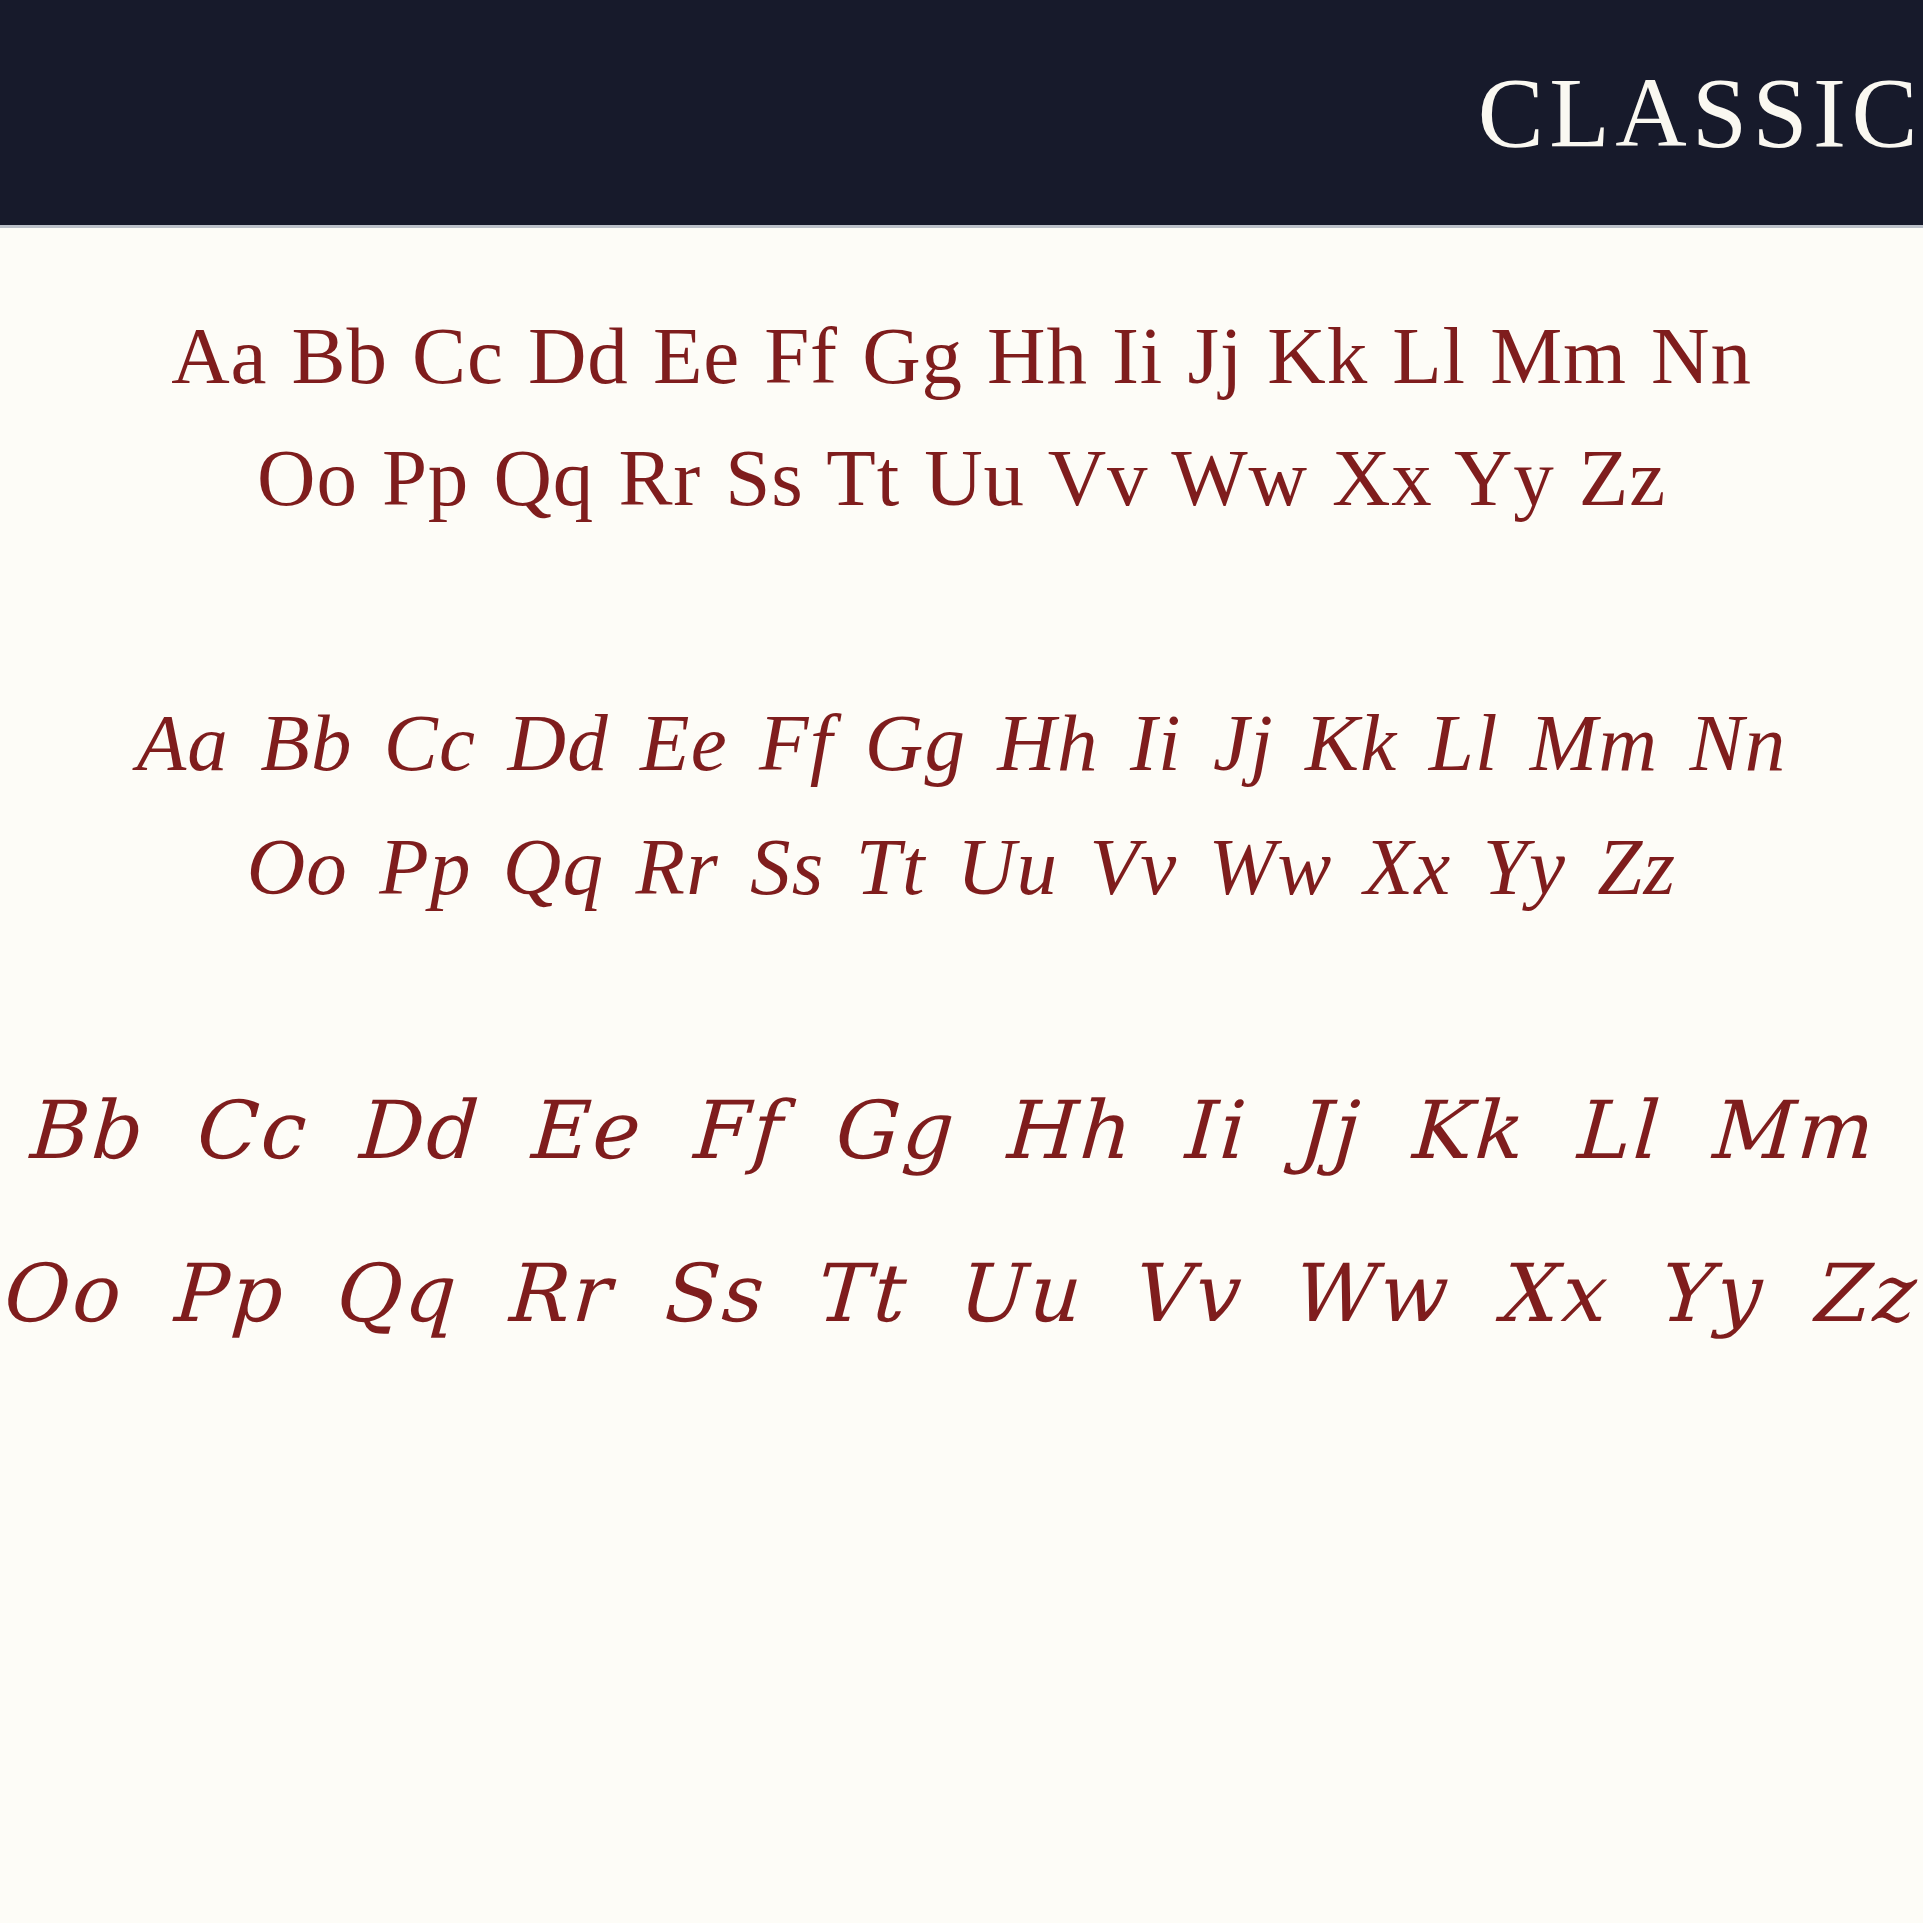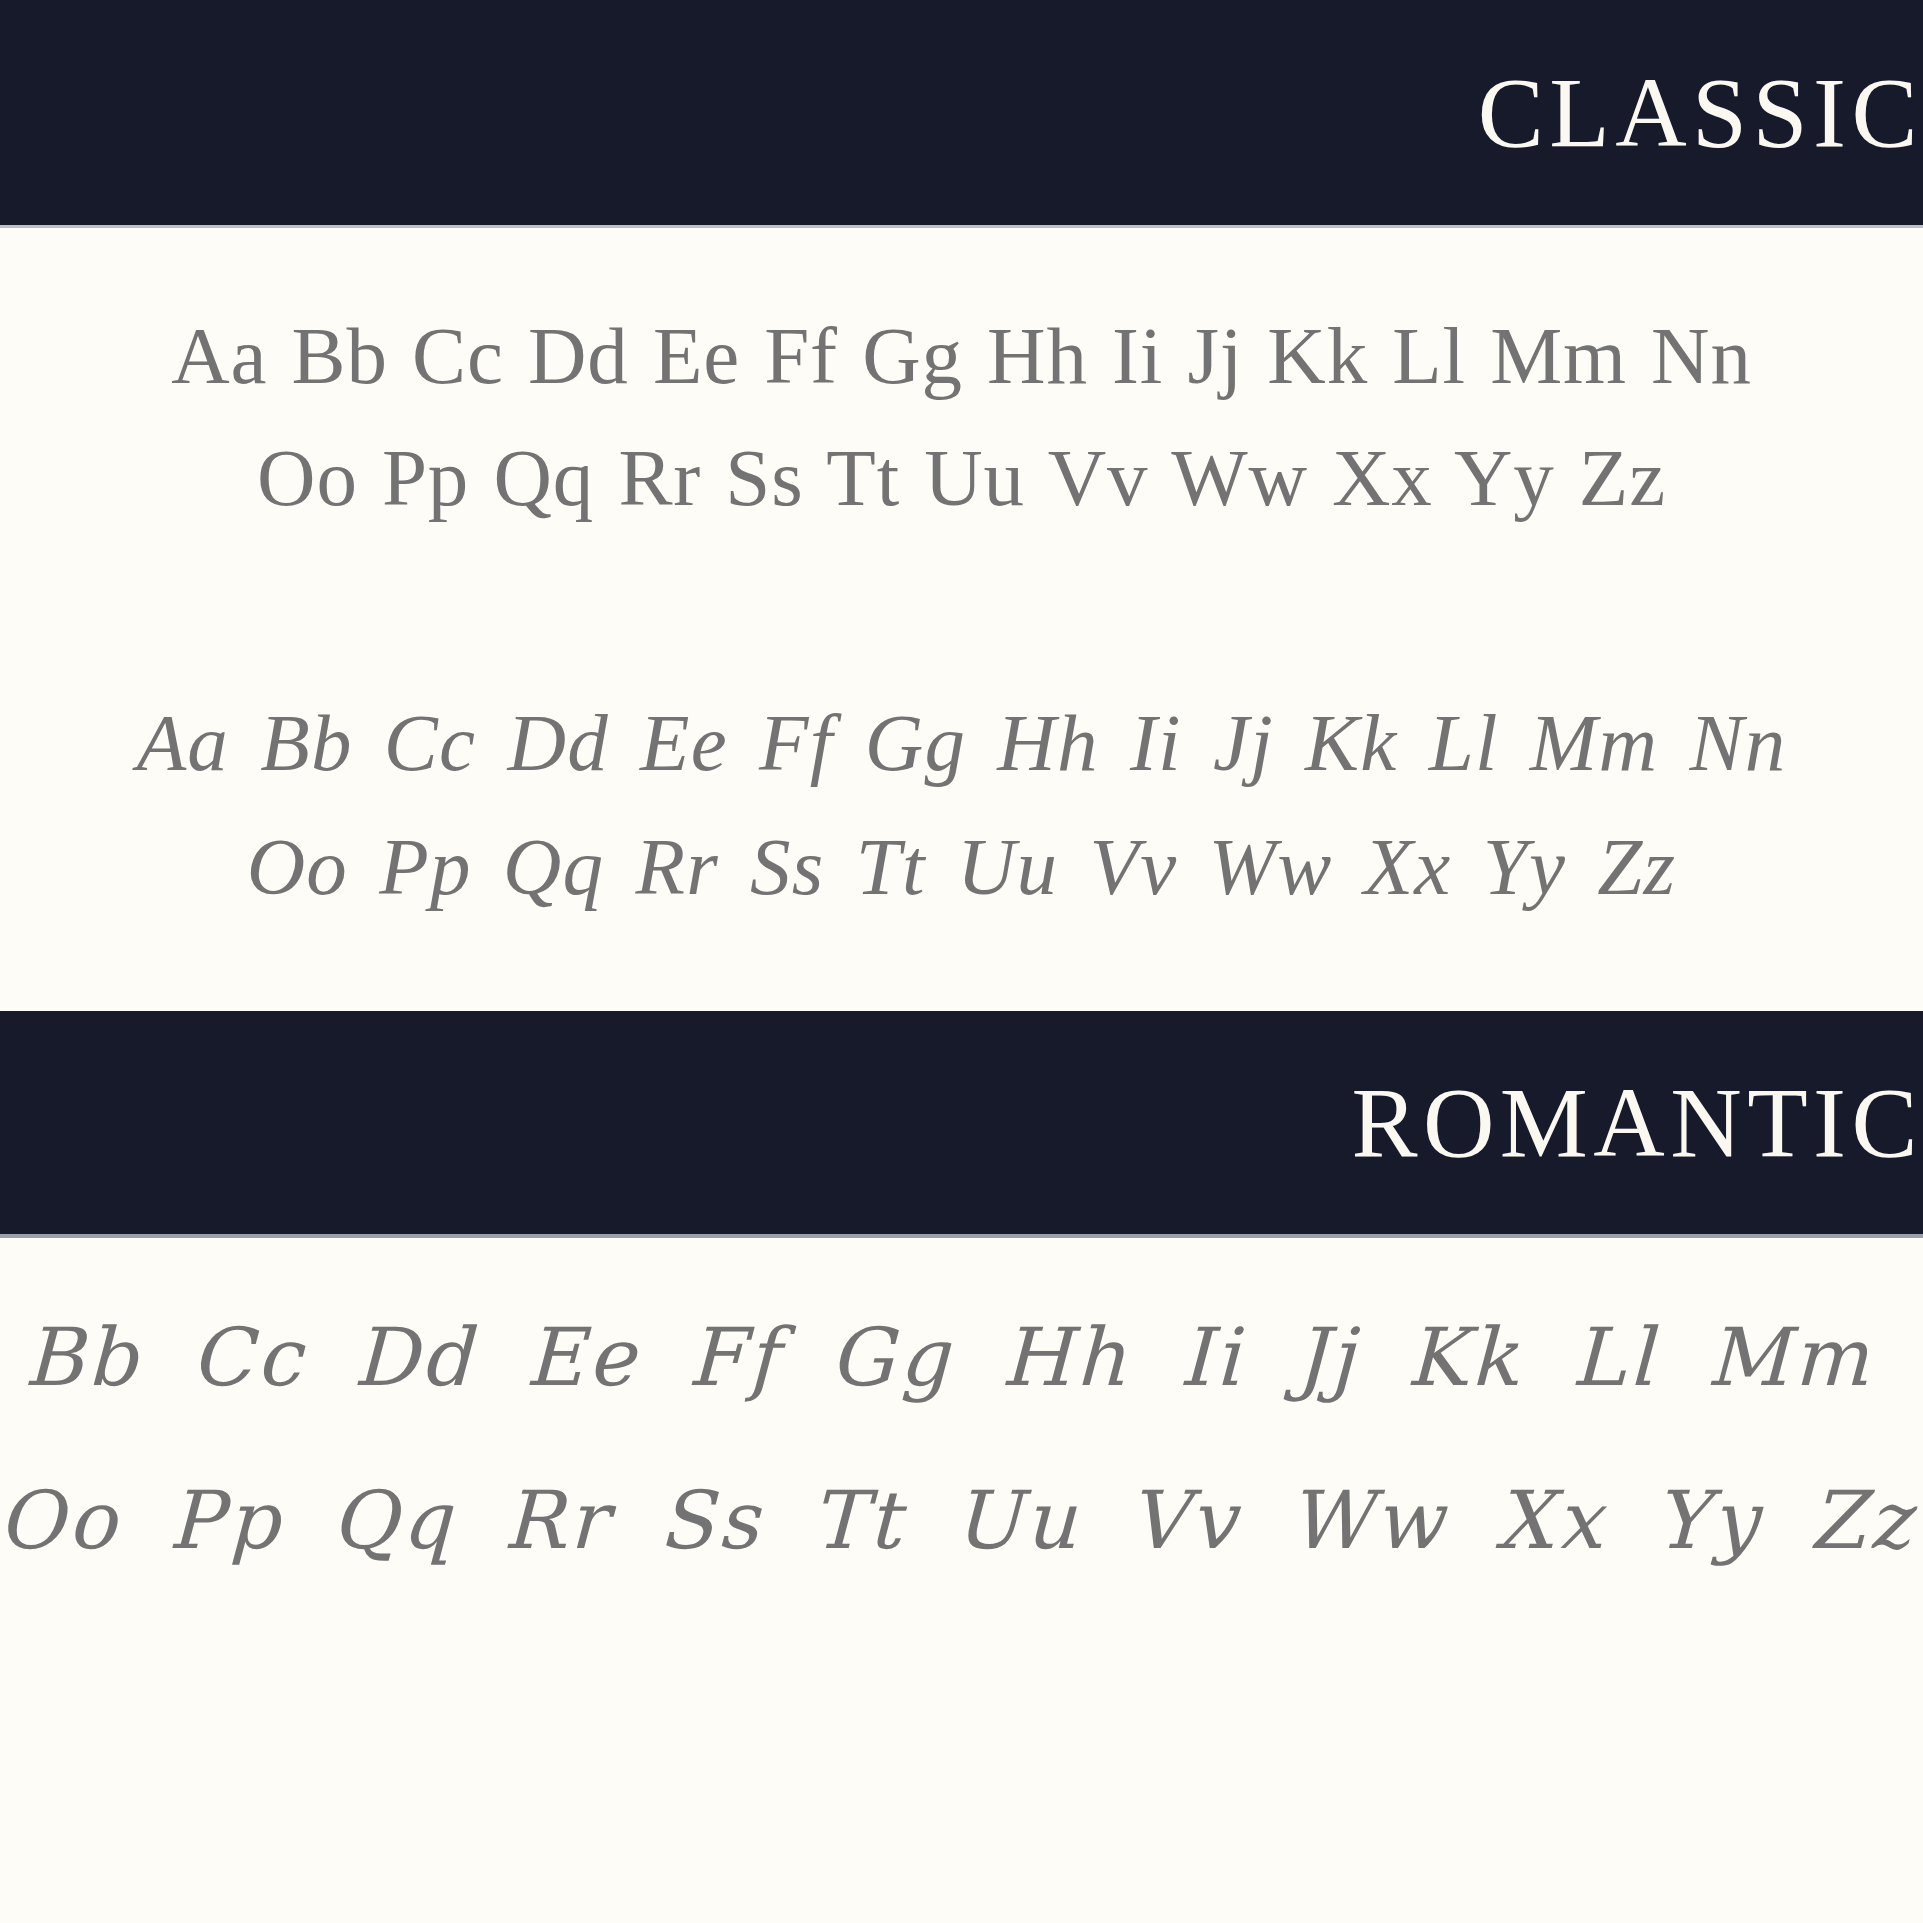--- a/index.html
+++ b/index.html
@@ -39,21 +39,21 @@
 
   
   .sample {
     box-sizing: border-box;
     width: 100%;
     display: flex;
     flex-direction: column;
     align-items: center;
     justify-content: center;
     background: #fdfcf7;
-    color: #737373;
+    color: #7f1d1d;
   }
   #sample-classic  { height: 370px; padding-top: 8.1px; }
   #sample-elegant  { height: 413px; }
   #sample-romantic { height: 458px; padding-bottom: 57px; }
 
   .sample .line {
     white-space: nowrap;
     text-align: center;
   }
   #sample-classic .line {
@@ -94,23 +94,20 @@
     <div class="line">Aa Bb Cc Dd Ee Ff Gg Hh Ii Jj Kk Ll Mm Nn</div>
     <div class="line">Oo Pp Qq Rr Ss Tt Uu Vv Ww Xx Yy Zz</div>
   </section>
 
 
   <section class="sample" id="sample-elegant">
     <div class="line">Aa Bb Cc Dd Ee Ff Gg Hh Ii Jj Kk Ll Mm Nn</div>
     <div class="line">Oo Pp Qq Rr Ss Tt Uu Vv Ww Xx Yy Zz</div>
   </section>
 
-  <section class="band" id="band-romantic">
-    <h2 class="band-title">ROMANTIC</h2>
-  </section>
 
   <section class="sample" id="sample-romantic">
     <div class="line">Aa Bb Cc Dd Ee Ff Gg Hh Ii Jj Kk Ll Mm Nn</div>
     <div class="line">Oo Pp Qq Rr Ss Tt Uu Vv Ww Xx Yy Zz</div>
   </section>
 
 </div>
 
 
 </body></html>

